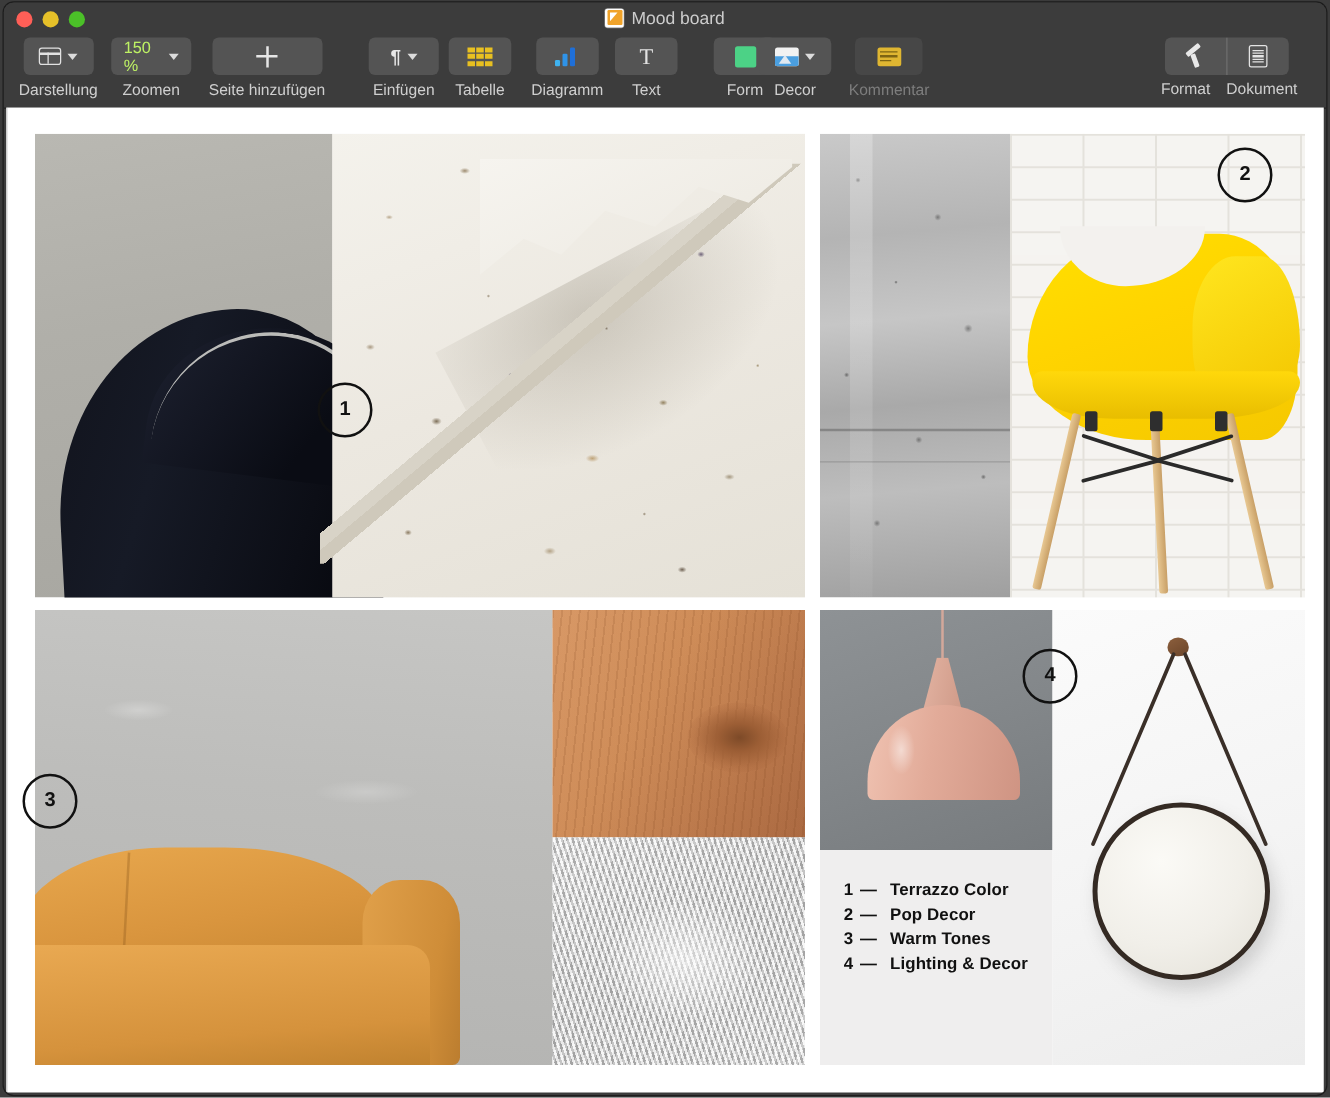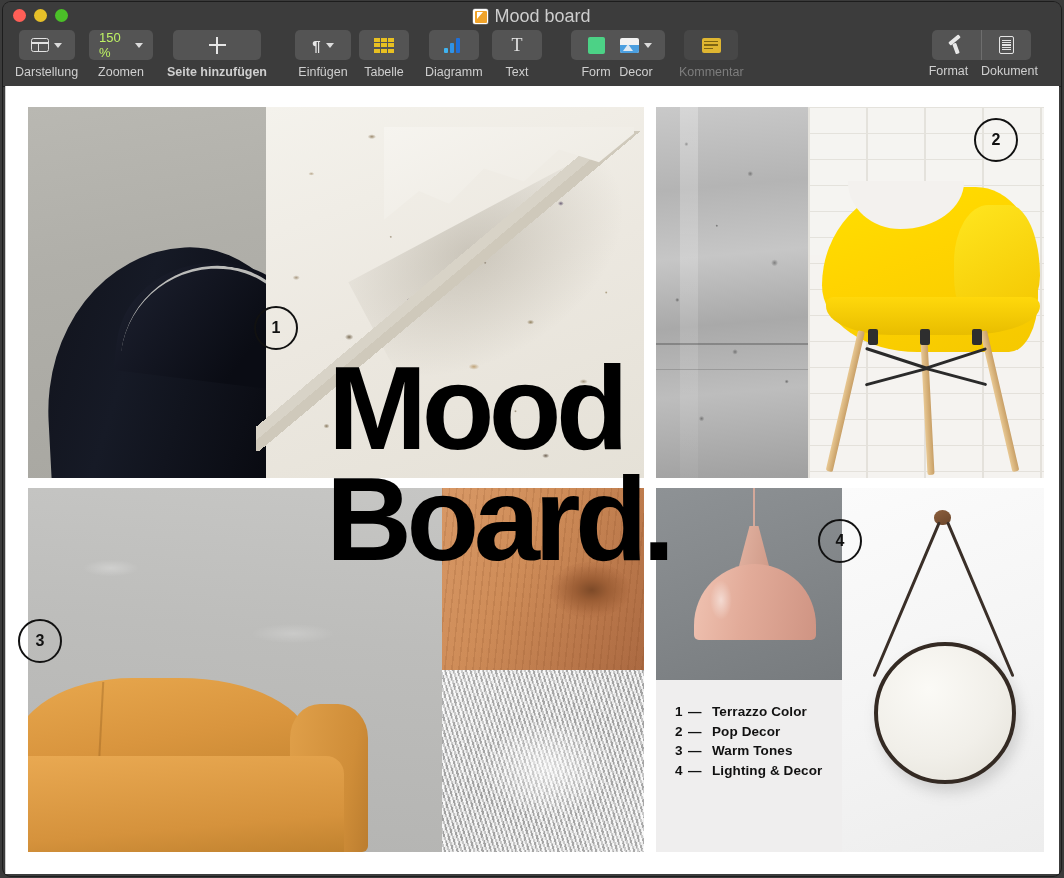--- a/index.html
+++ b/index.html
@@ -22,21 +22,21 @@
     position:absolute;left:0;top:0;width:100%;height:28px;
     background:#3c3c3c;
   }
   .lights{position:absolute;left:10px;top:7px;display:flex;gap:8px;}
   .light{width:13px;height:13px;border-radius:50%;display:block;}
   .light.red{background:#ff5f57;}
   .light.yellow{background:#e6c029;}
   .light.green{background:#4bc028;}
   .doc-title{
     position:absolute;left:0;top:4px;width:100%;
-    text-align:center;color:#c8c8c8;font-size:18px;
+    text-align:center;color:#c8c8c8;font-size:14px;
     display:flex;justify-content:center;align-items:center;gap:6px;
     pointer-events:none;
   }
   .doc-icon{
     width:15px;height:15px;border-radius:2px;background:#fff;
     display:inline-block;position:relative;overflow:hidden;
     box-shadow:0 0 0 .5px #8a8a8a;
   }
   .doc-icon:before{
     content:"";position:absolute;left:1.5px;top:1.5px;
@@ -500,21 +500,21 @@
       </div>
 
       <div class="tb-item" style="left:86px;">
         <div class="tb-btn" style="width:64px;">
           <span class="ic-zoom-txt">150 %</span>
           <span class="chev"></span>
         </div>
         <span class="tb-label">Zoomen</span>
       </div>
 
-      <div class="tb-item" style="left:164px;font-weight:bold;">
+      <div class="tb-item" style="left:164px;">
         <div class="tb-btn" style="width:88px;">
           <span class="ic-plus"></span>
         </div>
         <span class="tb-label">Seite hinzufügen</span>
       </div>
 
       <div class="tb-item" style="left:292px;">
         <div class="tb-btn" style="width:56px;">
           <span class="ic-para">¶</span>
           <span class="chev"></span>
@@ -702,24 +702,20 @@
           </div>
 
           <div class="br-mirror">
             <div class="mirror-knob"></div>
             <div class="mirror-strapL"></div>
             <div class="mirror-strapR"></div>
             <div class="mirror-ring"></div>
           </div>
         </div>
 
-        <div class="title-overlay">
-          <span class="title-line l1">Mood</span>
-          <span class="title-line l2">Board.</span>
-        </div>
 
         <div class="badge b1">
           <span>1</span>
         </div>
         <div class="badge b2">
           <span>2</span>
         </div>
         <div class="badge b3">
           <span>3</span>
         </div>

